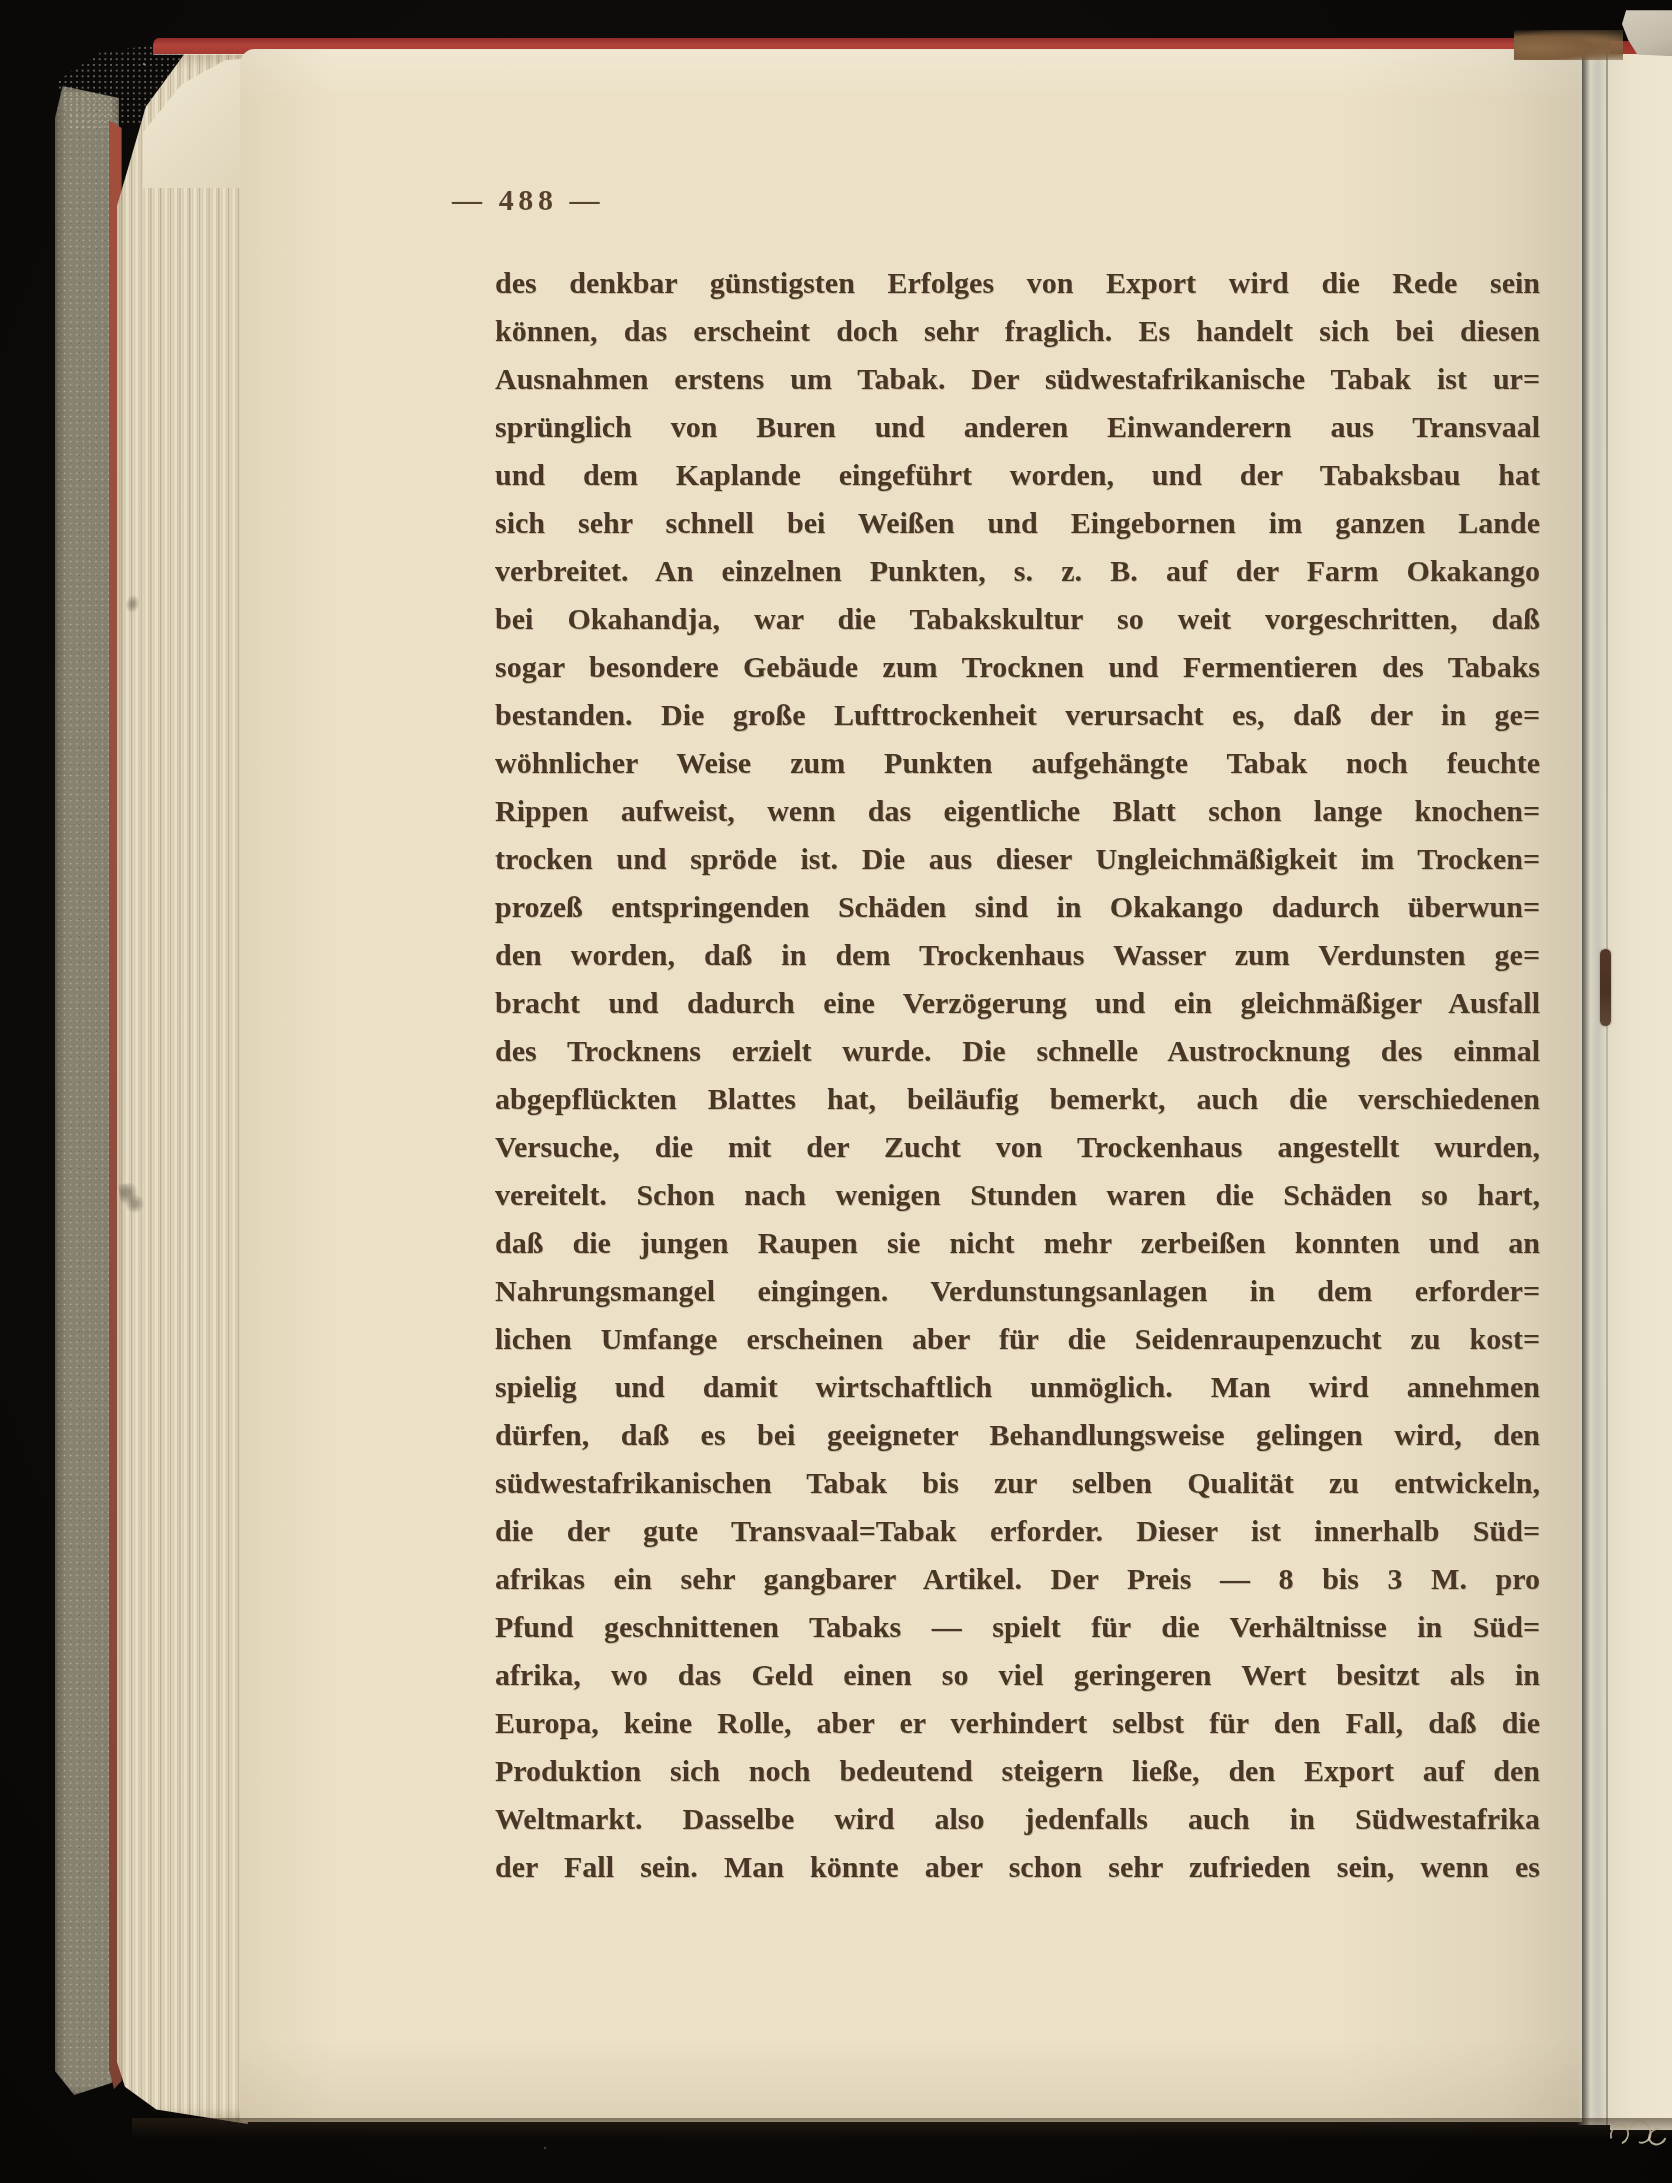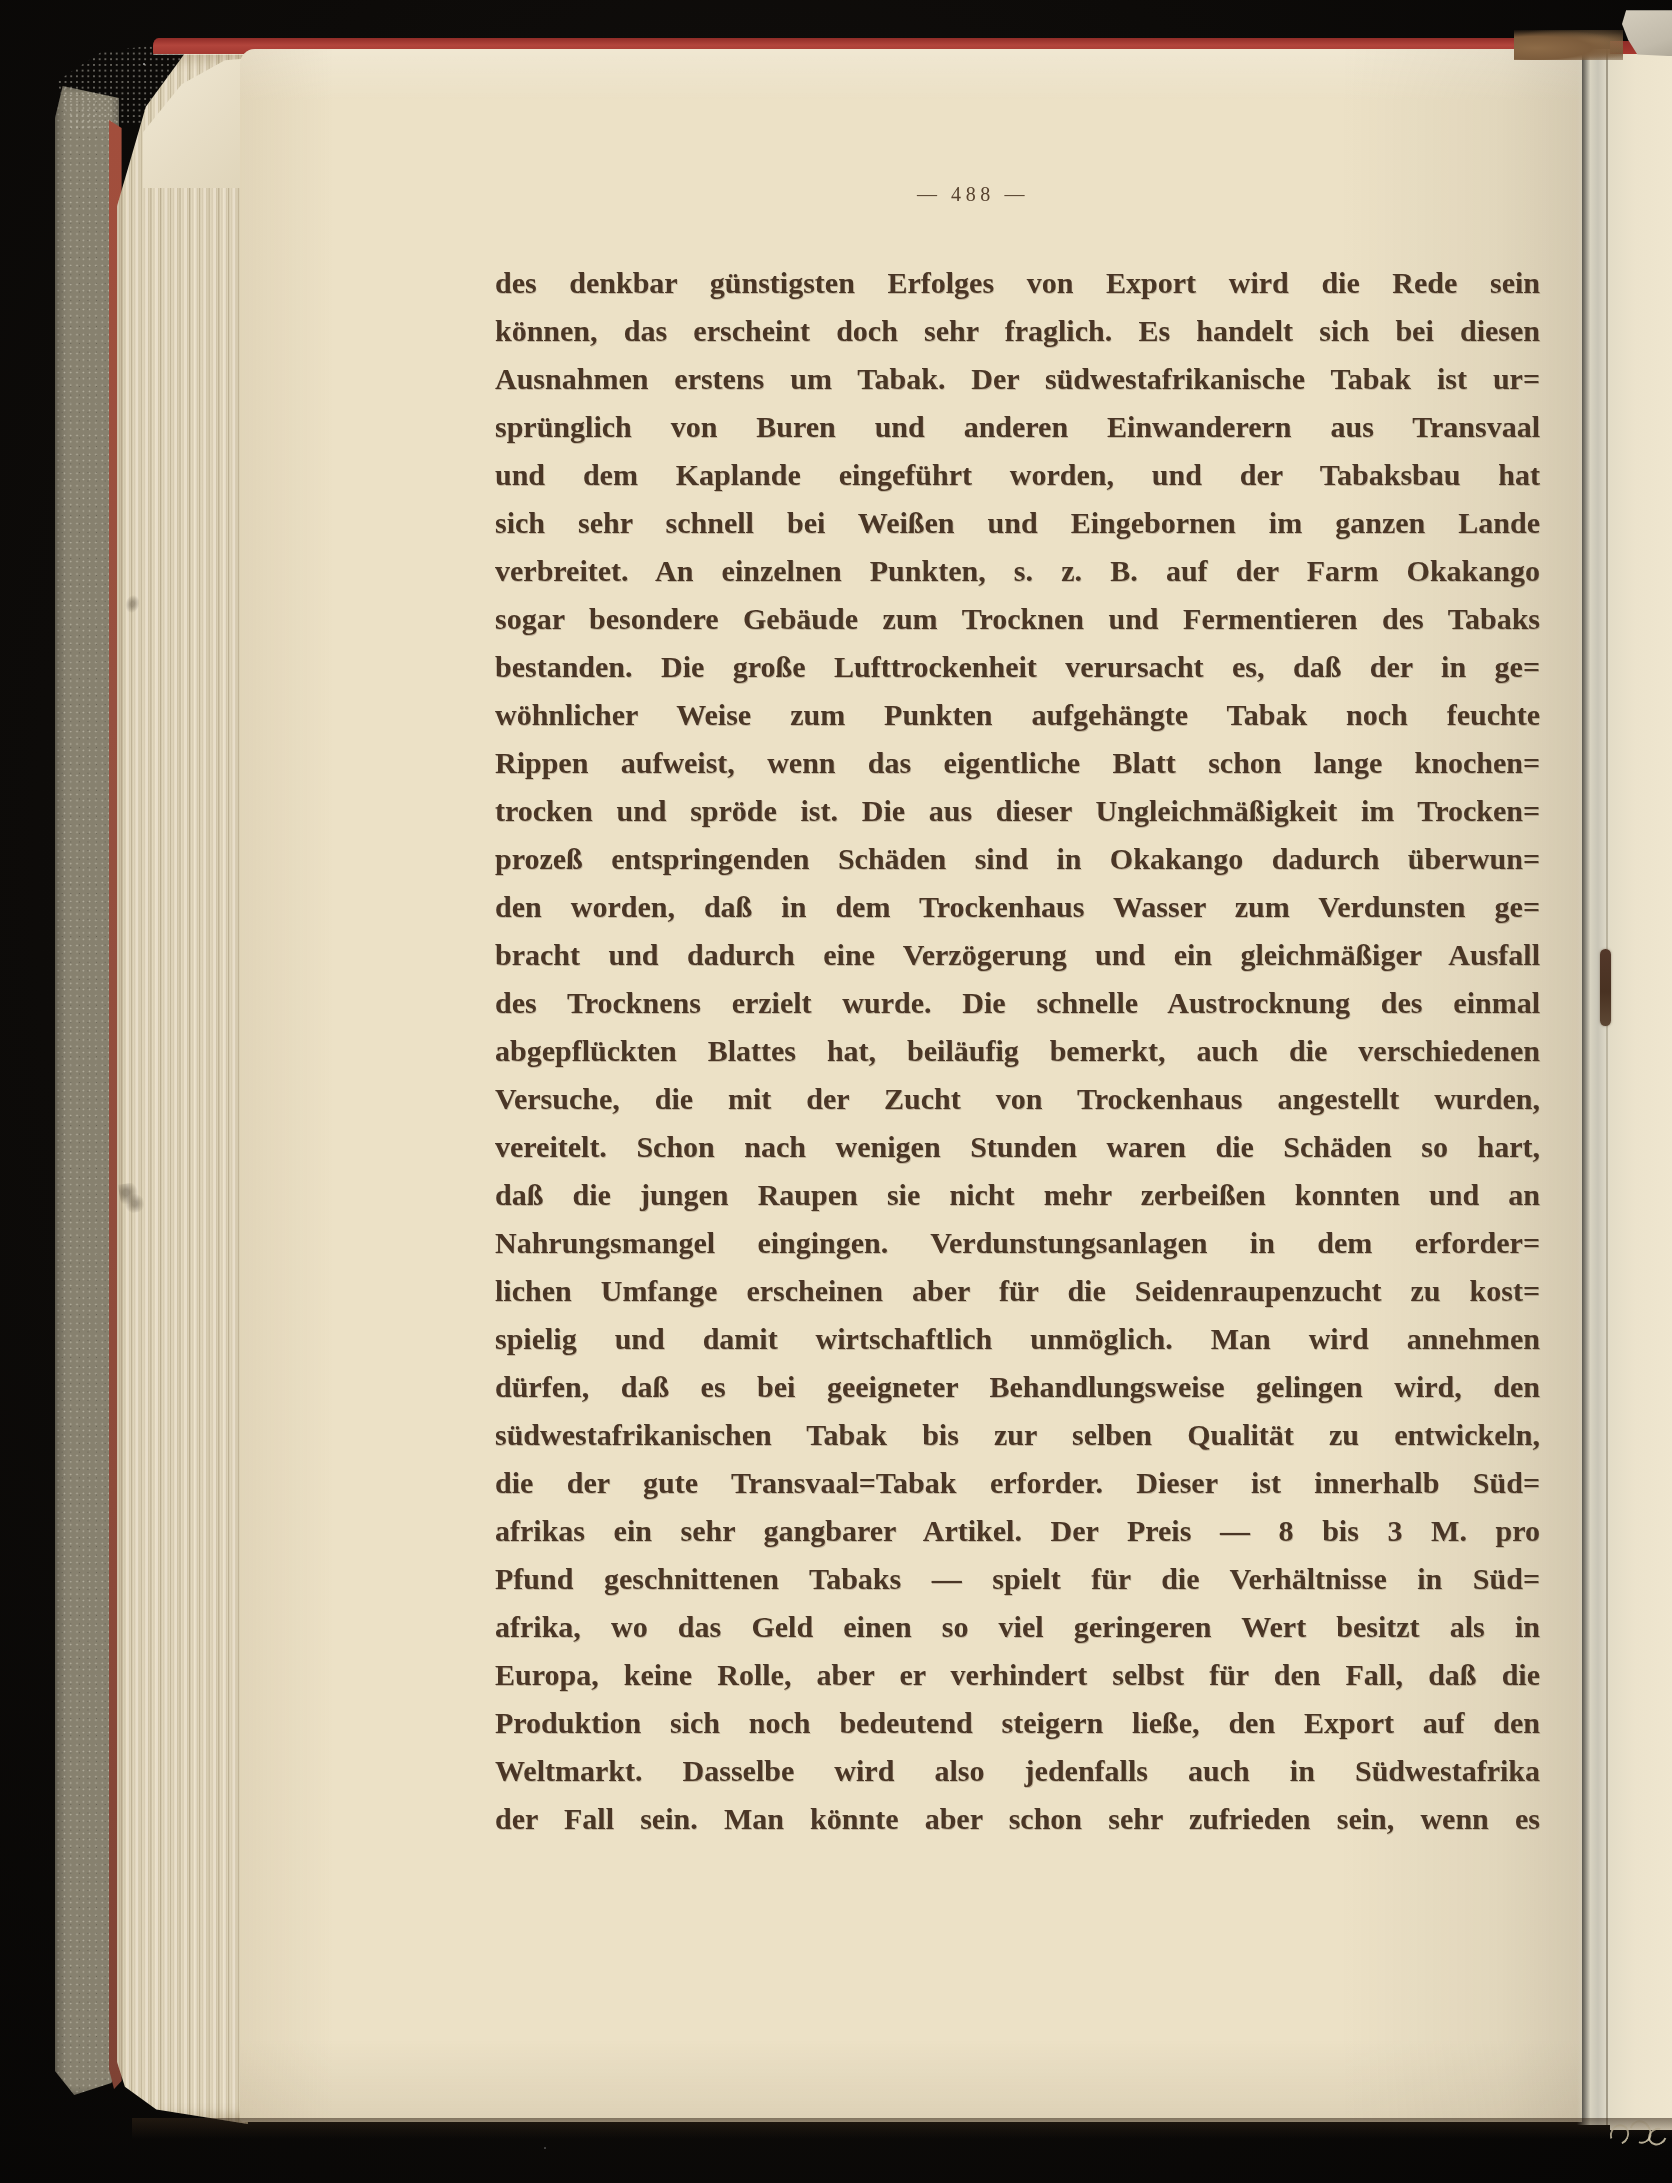--- a/index.html
+++ b/index.html
@@ -112,22 +112,22 @@
   
   .pencil1{position:absolute;left:125px;top:594px;width:15px;height:19.5px;
     background:radial-gradient(rgba(90,80,65,.45) 18%,rgba(90,80,65,0) 65%);transform:rotate(14deg);}
   .pencil2{position:absolute;left:120px;top:1183px;width:23px;height:30px;
     background:
       radial-gradient(circle at 30% 30%,rgba(85,75,60,.5) 12%,rgba(85,75,60,0) 45%),
       radial-gradient(circle at 60% 70%,rgba(85,75,60,.45) 10%,rgba(85,75,60,0) 40%);
     transform:rotate(-8deg);}
   
   .page-header{position:absolute;left:452px;top:183px;width:1042px;height:40px;
-    text-align:center;font-size:20px;letter-spacing:4.6px;color:#57422f;
-    font-weight:normal;}
+    text-align:left;font-size:30px;letter-spacing:4.6px;color:#57422f;
+    font-weight:bold;}
   .text-block{position:absolute;left:451px;top:259px;width:1045px;margin-left:44px;}
   .line{
     height:48px;line-height:48px;
     font-size:30px;font-weight:bold;color:var(--ink,#4a3626);
     text-align:justify;text-align-last:justify;
     white-space:nowrap;overflow:visible;
     text-shadow:0.6px 0.6px 0 rgba(70,50,30,.25);
   }
 </style>
 </head>
@@ -172,20 +172,21 @@
   <div class="page-header">— 488 —</div>
 
   <div class="text-block" id="text-block">
       <div class="line">des denkbar günstigsten Erfolges von Export wird die Rede sein</div>
       <div class="line">können, das erscheint doch sehr fraglich. Es handelt sich bei diesen</div>
       <div class="line">Ausnahmen erstens um Tabak. Der südwestafrikanische Tabak ist ur=</div>
       <div class="line">sprünglich von Buren und anderen Einwanderern aus Transvaal</div>
       <div class="line">und dem Kaplande eingeführt worden, und der Tabaksbau hat</div>
       <div class="line">sich sehr schnell bei Weißen und Eingebornen im ganzen Lande</div>
       <div class="line">verbreitet. An einzelnen Punkten, s. z. B. auf der Farm Okakango</div>
+      <div class="line">bei Okahandja, war die Tabakskultur so weit vorgeschritten, daß</div>
       <div class="line">sogar besondere Gebäude zum Trocknen und Fermentieren des Tabaks</div>
       <div class="line">bestanden. Die große Lufttrockenheit verursacht es, daß der in ge=</div>
       <div class="line">wöhnlicher Weise zum Punkten aufgehängte Tabak noch feuchte</div>
       <div class="line">Rippen aufweist, wenn das eigentliche Blatt schon lange knochen=</div>
       <div class="line">trocken und spröde ist. Die aus dieser Ungleichmäßigkeit im Trocken=</div>
       <div class="line">prozeß entspringenden Schäden sind in Okakango dadurch überwun=</div>
       <div class="line">den worden, daß in dem Trockenhaus Wasser zum Verdunsten ge=</div>
       <div class="line">bracht und dadurch eine Verzögerung und ein gleichmäßiger Ausfall</div>
       <div class="line">des Trocknens erzielt wurde. Die schnelle Austrocknung des einmal</div>
       <div class="line">abgepflückten Blattes hat, beiläufig bemerkt, auch die verschiedenen</div>

